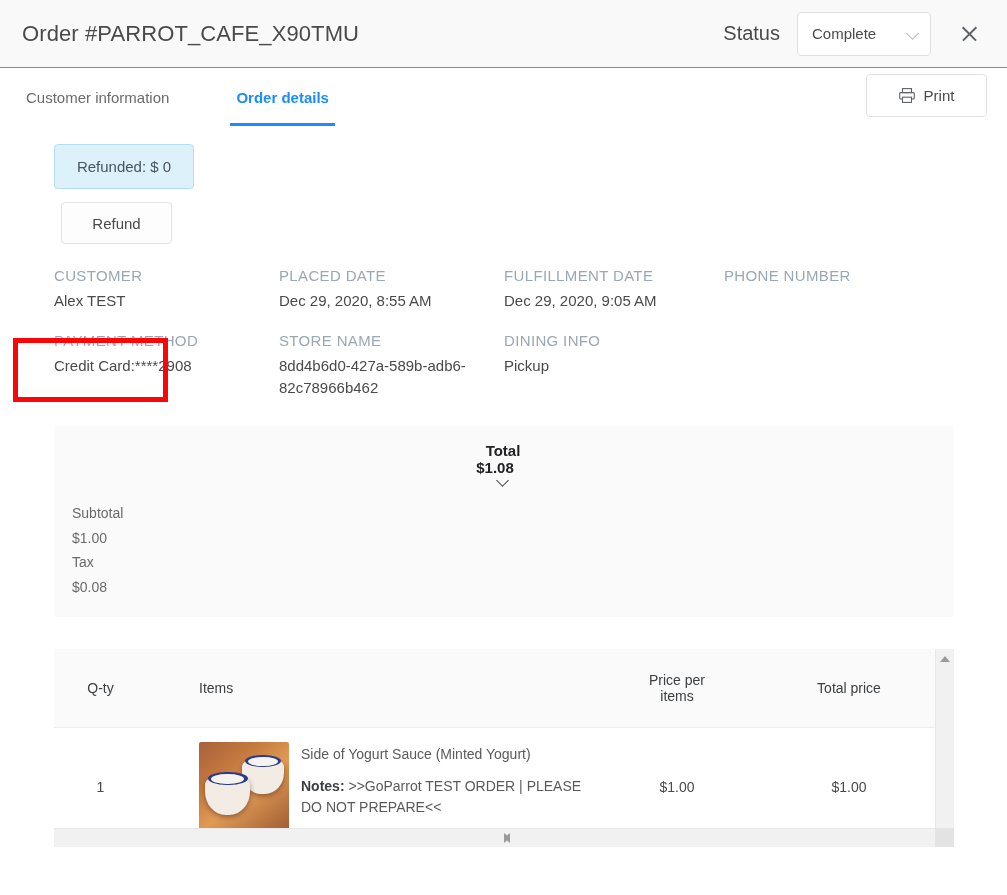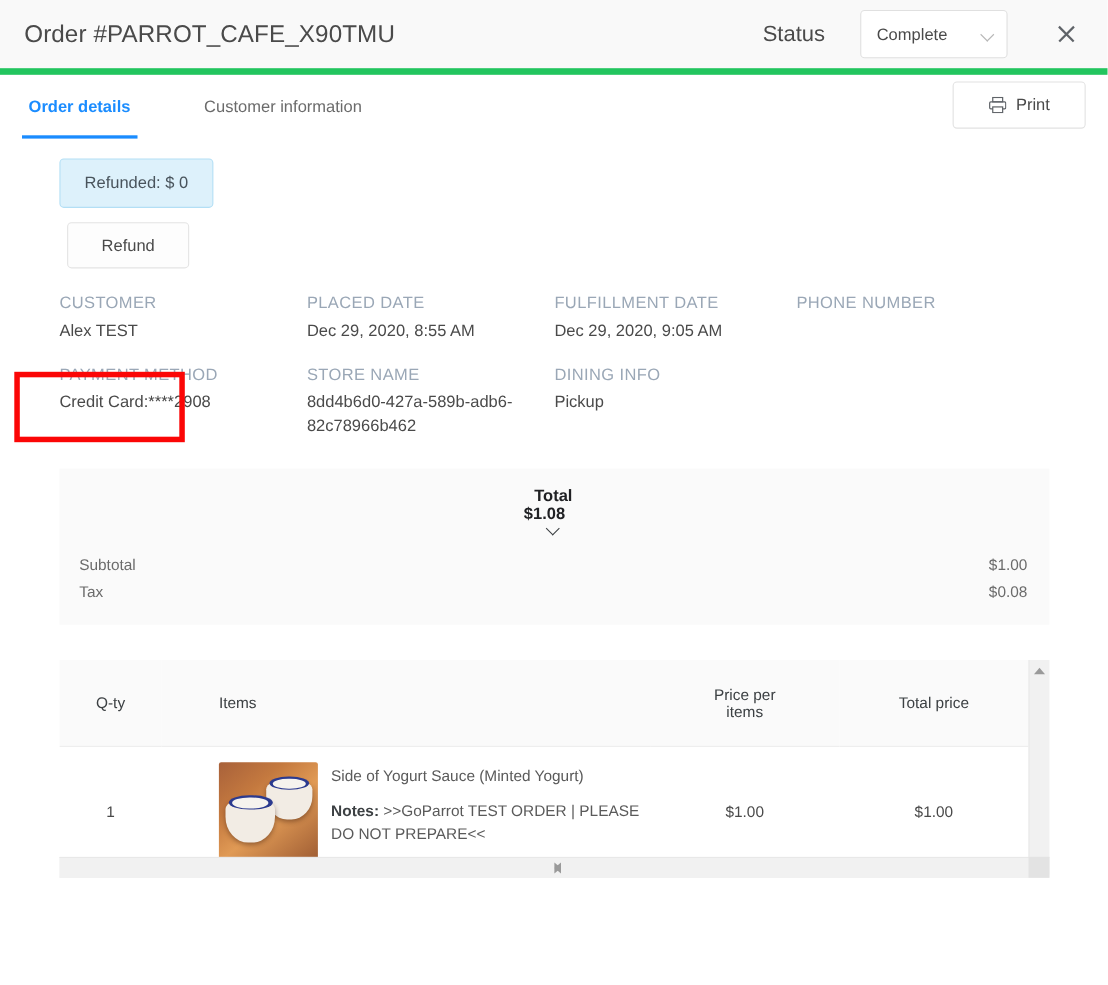--- a/index.html
+++ b/index.html
@@ -13,25 +13,24 @@
     color: #3c4043;
     overflow: hidden;
     position: relative;
   }
 
   
   .modal-header {
     position: relative;
     height: 68px;
     background: #f9f9f9;
-    border-bottom: 6px solid #22c55e;
+    border-bottom: 1px solid #22c55e;
     display: flex;
     align-items: center;
     padding: 0 18px 0 22px;
-    gap: 15px;
   }
   .order-title {
     font-size: 22px;
     color: #4a4a4a;
     letter-spacing: 0.1px;
     flex: 1;
     white-space: nowrap;
   }
   .status-label {
     font-size: 20px;
@@ -222,20 +221,21 @@
     width: 8px; height: 8px;
     border-right: 1.5px solid #3c4043;
     border-bottom: 1.5px solid #3c4043;
     transform: rotate(45deg);
   }
   .totals-row {
     display: flex;
     font-size: 14px;
     color: #6b6b6b;
     line-height: 1.75;
+    flex-direction: column;
   }
   .totals-row .r-label { flex: 1; }
 
   
   .items-panel {
     margin: 32px 0 0 34px;
     width: 900px;
     position: relative;
     border-bottom: 0;
   }
@@ -381,25 +381,25 @@
   <div class="status-label">Status</div>
   <div class="status-select">
     <span class="sel-value">Complete</span>
     <span class="chev"></span>
   </div>
   <div class="close-btn"></div>
 </div>
 
 <div class="tabs-row">
   <div class="tabs-divider"></div>
+  <div class="tab">
+    <span>Customer information</span>
+  </div>
   <div class="tab active">
     <span>Order details</span>
-  </div>
-  <div class="tab">
-    <span>Customer information</span>
   </div>
 </div>
 
 <div class="print-btn">
   <svg class="printer-icon" viewBox="0 0 16 15">
     <rect x="3.5" y="0.6" width="9" height="4" fill="none" stroke="#5f6368" stroke-width="1.1"></rect>
     <rect x="0.7" y="4.6" width="14.6" height="6.4" rx="1" fill="none" stroke="#5f6368" stroke-width="1.1"></rect>
     <rect x="3.5" y="9.2" width="9" height="5.2" fill="#ffffff" stroke="#5f6368" stroke-width="1.1"></rect>
   </svg>
   <span>Print</span>

